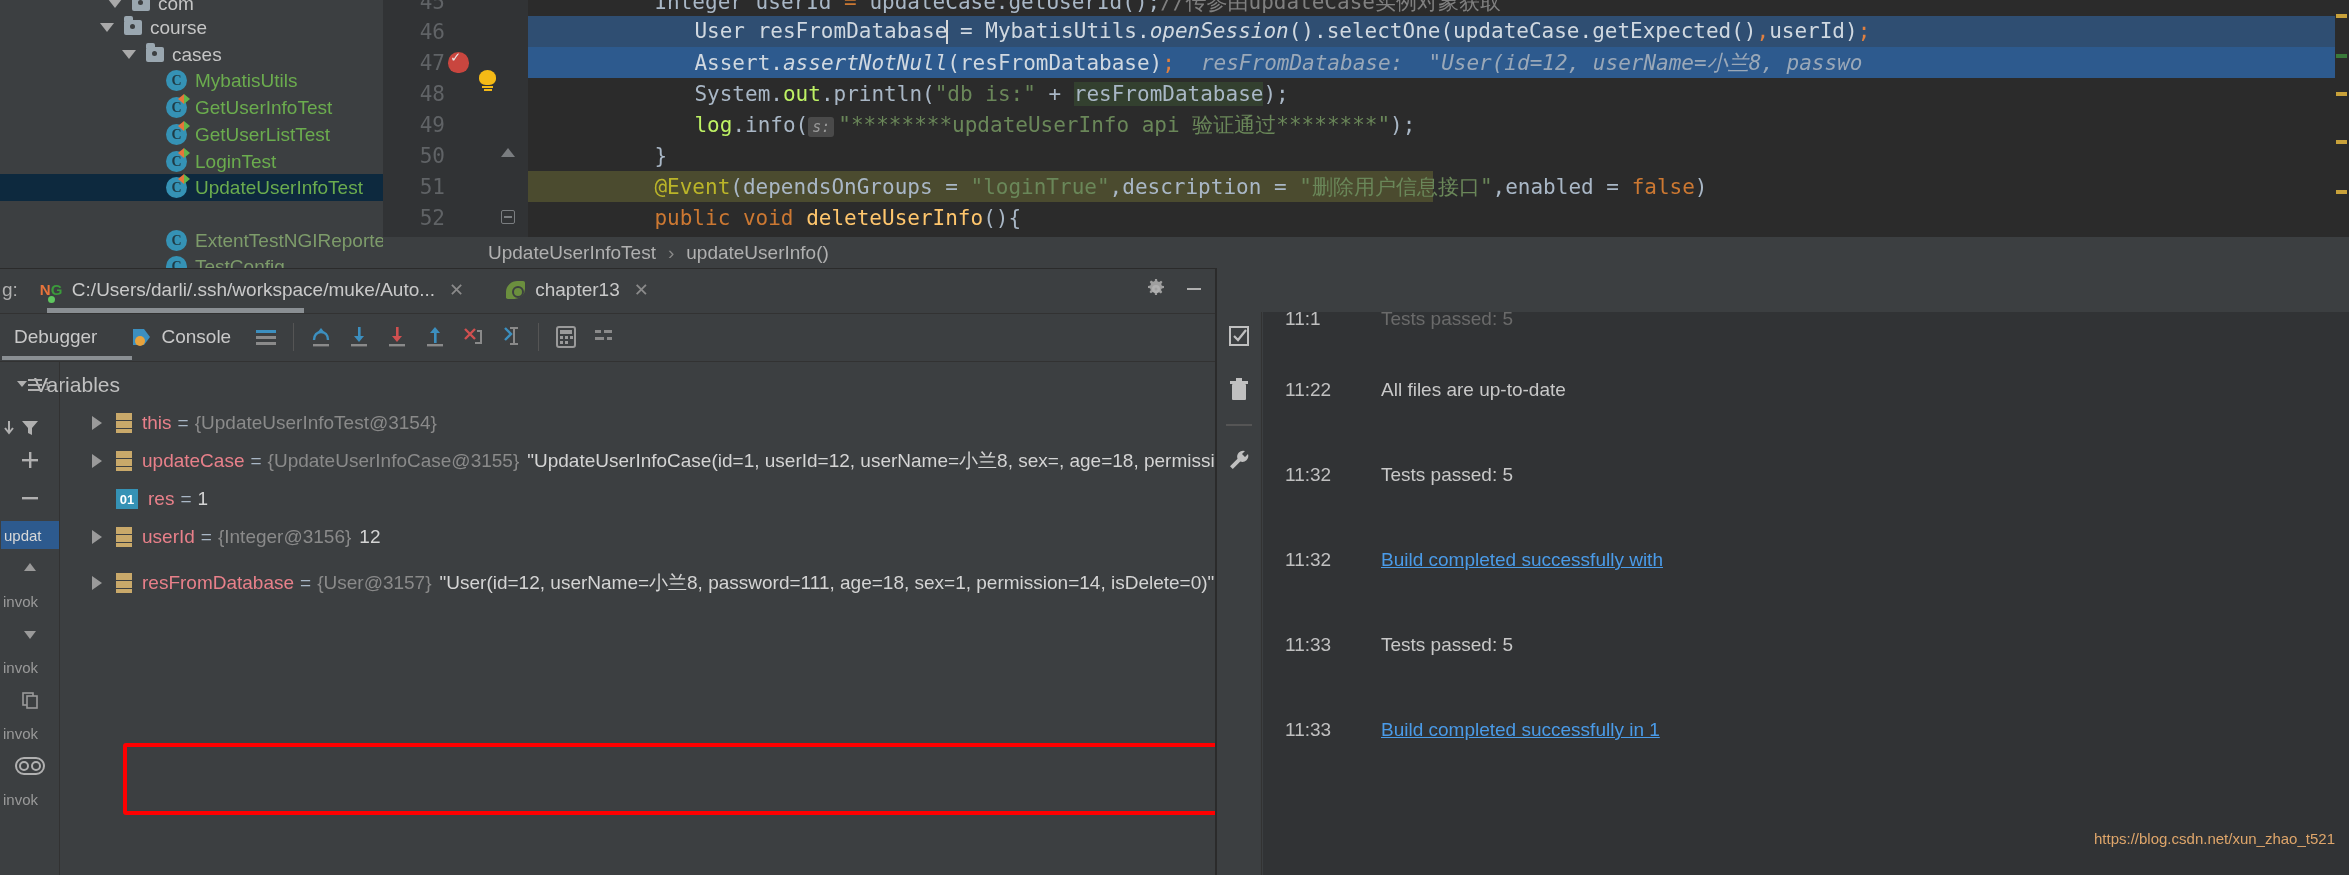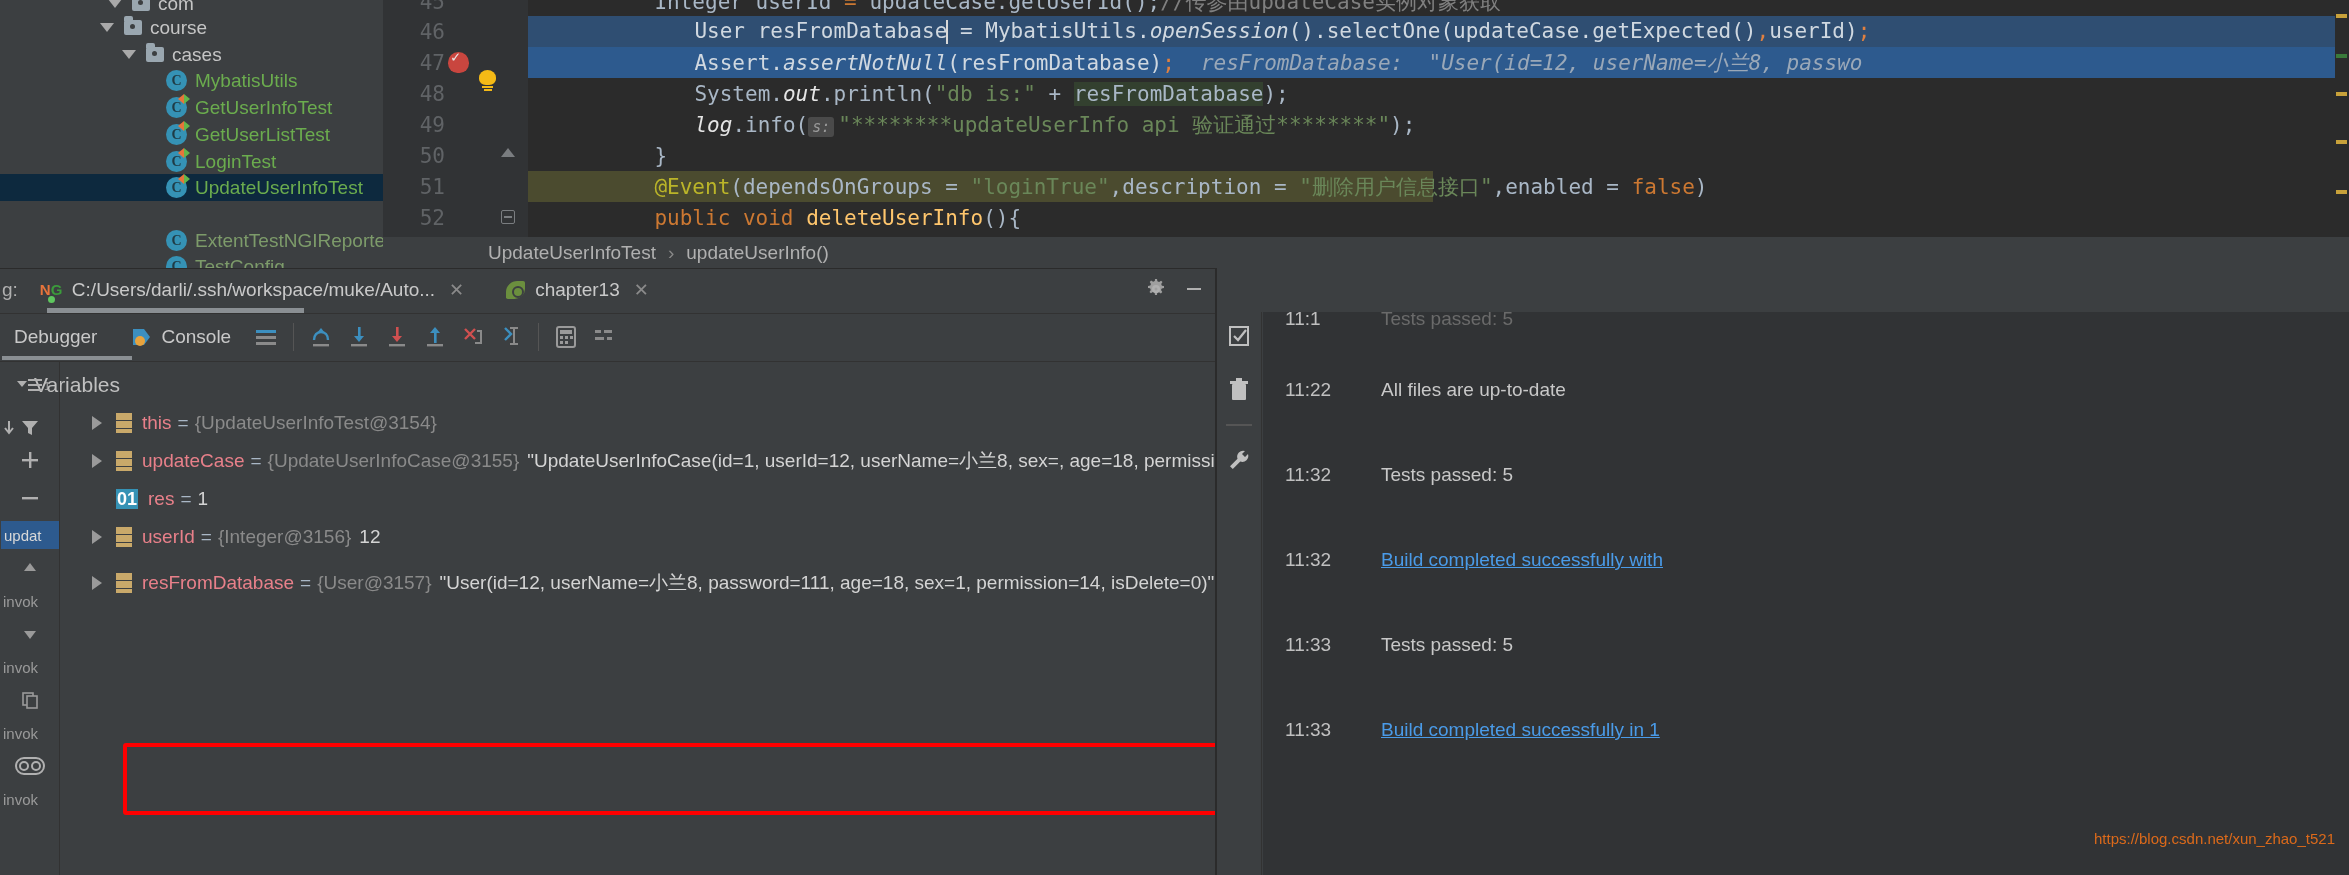--- a/index.html
+++ b/index.html
@@ -102,21 +102,21 @@
   }
   .fold::after{content:"";position:absolute;left:2px;top:5px;width:8px;height:1.5px;background:#7a7d80;}
   .tri-up{
     position:absolute;left:118px;top:8px;width:0;height:0;
     border-left:7px solid transparent;border-right:7px solid transparent;border-bottom:9px solid #7a7d80;
   }
 
   
   .c-def{color:#a9b7c6;} .c-kw{color:#cc7832;} .c-str{color:#6a8759;}
   .c-fn{color:#ffc66d;}
-  .c-field{color:#e5e5e5;font-style:italic;}
+  .c-field{color:#bef264;}
   .c-ann{color:#bbb529;} .c-hint{color:#808080;font-style:italic;}
   .c-op{color:#cc7832;} .c-sel{color:#d0d8e0;}
   .param-chip{
     background:#4a4a4a;color:#9a9a9a;font-size:15px;padding:1px 4px;border-radius:3px;
     font-style:italic;
   }
   .caret{
     display:inline-block;width:2px;height:24px;background:#d8d8d8;
     vertical-align:middle;margin:0 -1px;
   }
@@ -196,21 +196,21 @@
   .tri-r{
     width:0;height:0;border-top:7px solid transparent;border-bottom:7px solid transparent;
     border-left:10px solid #9a9a9a;flex:none;margin-left:32px;
   }
   .obj-ico{
     width:16px;height:20px;flex:none;margin-left:14px;
     background:linear-gradient(#c9a96a 0 33%, #3c3f41 33% 40%, #c9a96a 40% 73%, #3c3f41 73% 80%, #c9a96a 80% 100%);
   }
   .prim-ico{
     width:22px;height:20px;flex:none;margin-left:14px;background:#3592b5;color:#fff;
-    font-size:18px;display:flex;align-items:center;justify-content:center;font-weight:bold;
+    font-size:13px;display:flex;align-items:center;justify-content:center;font-weight:bold;
   }
   .v-name{color:#e8808a;margin-left:10px;}
   .v-eq{color:#a9b7c6;margin:0 6px;}
   .v-ref{color:#8a8a8a;}
   .v-val{color:#d4d4d4;margin-left:8px;}
   .v-num{color:#d4d4d4;}
   .redbox{
     position:absolute;left:123px;top:475px;width:1096px;height:72px;
     border:4px solid #ff0000;border-radius:3px;pointer-events:none;
   }
@@ -248,21 +248,21 @@
   }
   .evt-row{
     position:absolute;left:0;width:1086px;height:30px;display:flex;align-items:center;
     font-size:19px;white-space:nowrap;
   }
   .evt-time{width:82px;text-align:left;margin-left:22px;color:#c0c0c0;}
   .evt-msg{margin-left:14px;color:#c8c8c8;}
   .evt-msg.link{color:#4a9be8;text-decoration:underline;}
   .evt-msg.faded{color:#6a6a6a;}
   .watermark{
-    position:absolute;right:14px;bottom:28px;font-size:15px;color:#f97316;opacity:.85;
+    position:absolute;right:14px;bottom:28px;font-size:15px;color:#fdba74;opacity:.85;
     font-family:"Liberation Sans",sans-serif;
   }
 
   
   svg{display:block;}
 </style>
 </head>
 <body>
 
 <div id="root">

